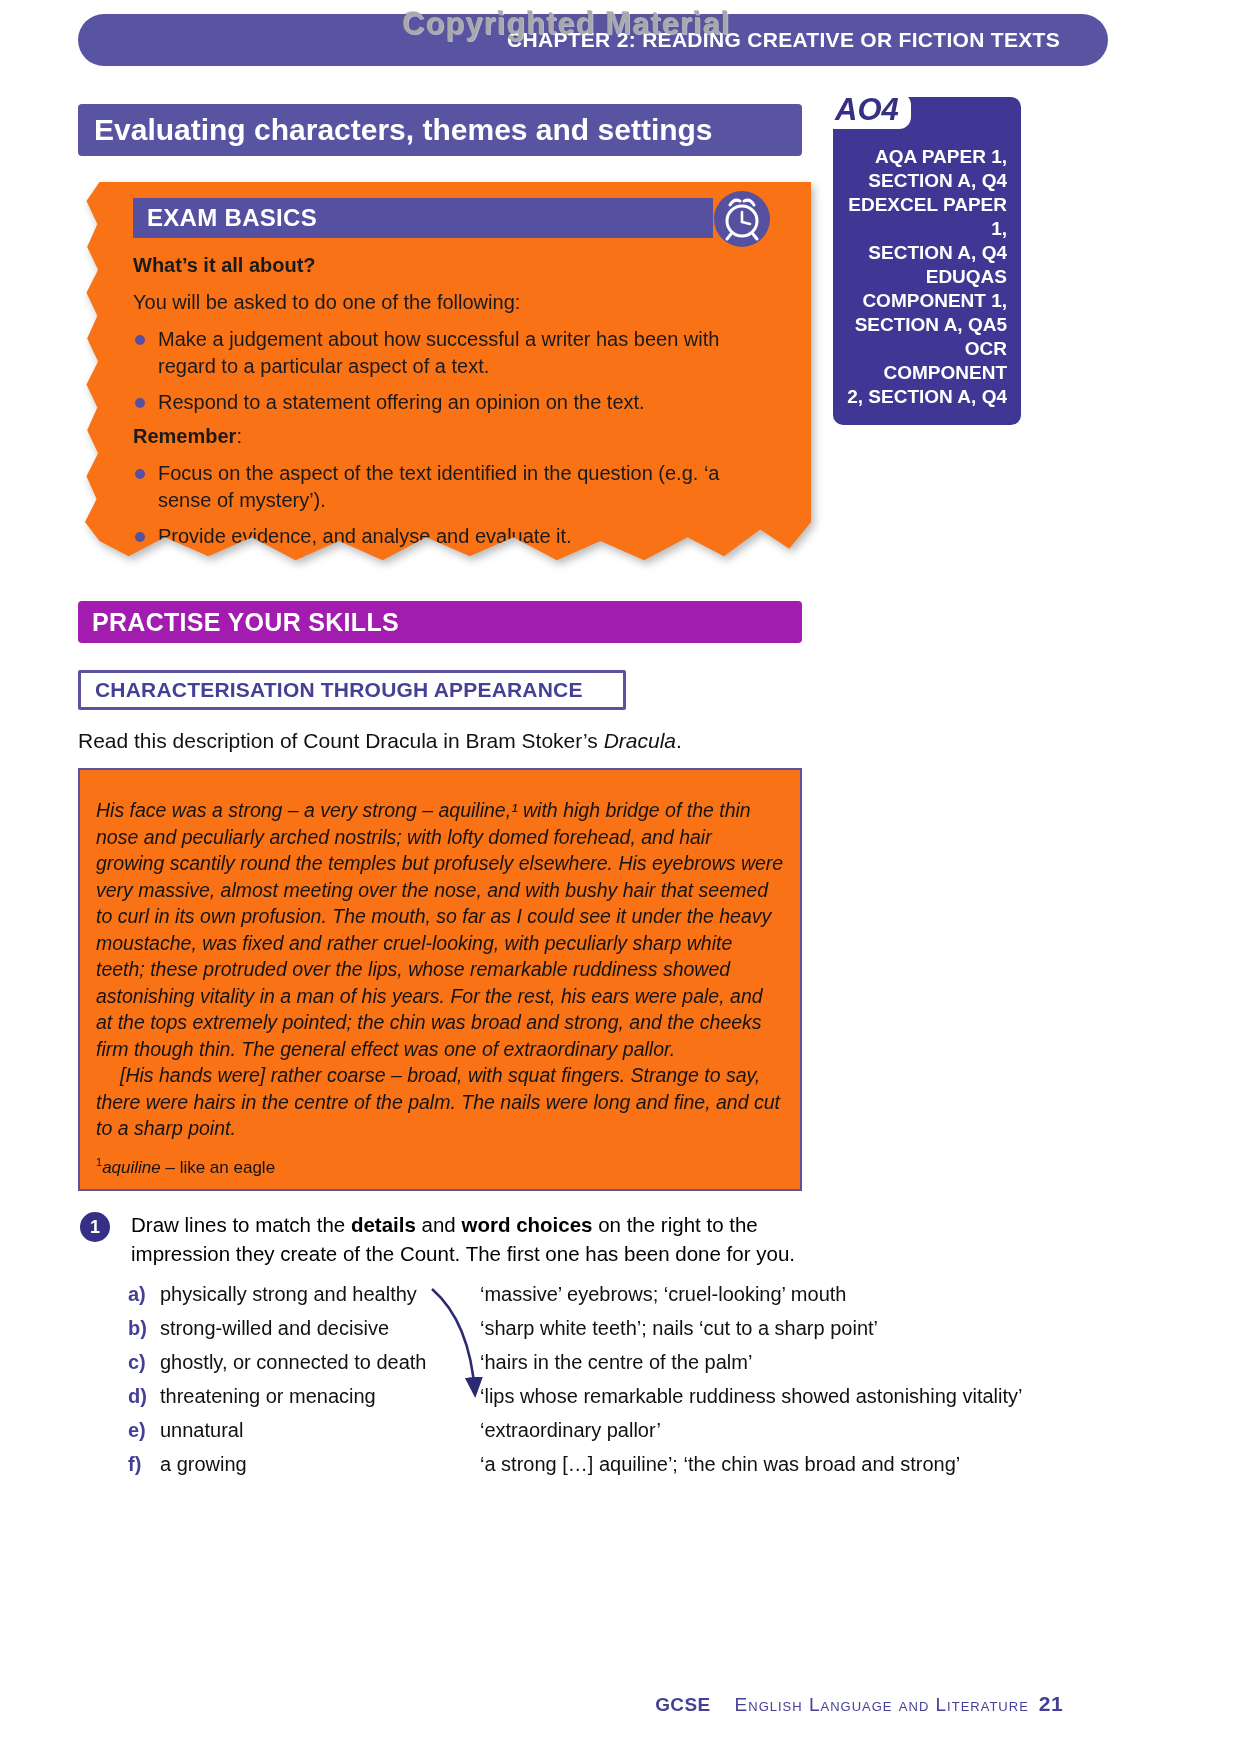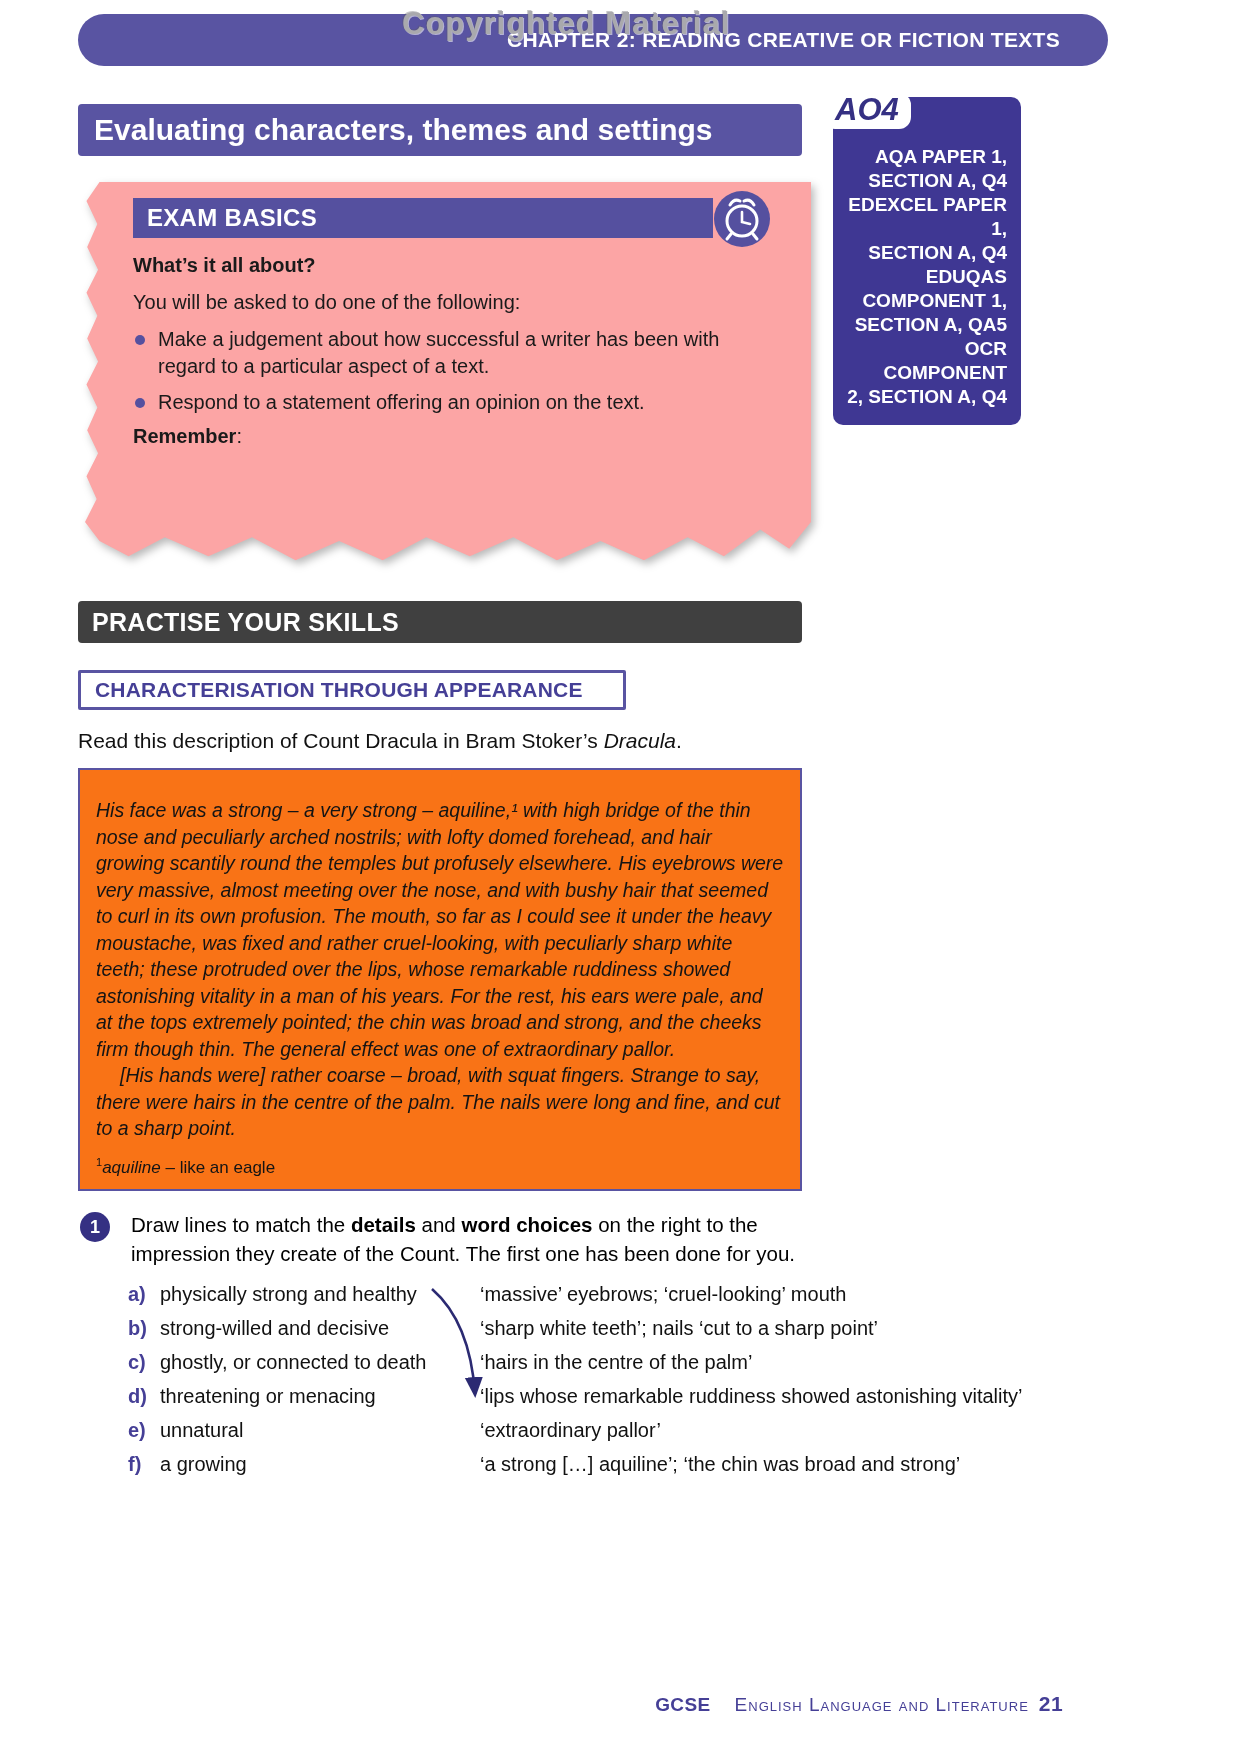--- a/index.html
+++ b/index.html
@@ -37,21 +37,21 @@
   .ao-badge {
     position:absolute; left:-8px; top:-2px; background:#ffffff; border-radius:10px;
     padding:3px 10px 5px; color:#353083; font-size:31px; font-weight:bold; font-style:italic;
     box-shadow:0 0 0 2px #ffffff;
   }
 
   
   .note-wrap { position:absolute; left:85px; top:182px; width:726px; height:382px;
     filter:drop-shadow(3px 4px 4px rgba(0,0,0,.28)); }
   .note {
-    width:100%; height:100%; background:#fca5a5;
+    width:100%; height:100%; background:#f97316;
     padding:16px 40px 0 48px; font-size:20px; color:#1a1a1a;
     clip-path:polygon(2% 0%,100% 0%,100% 89%,97% 96%,93% 91%,88% 98%,83% 93%,77% 99%,71% 94%,65% 99%,59% 93%,53% 98%,47% 93%,41% 99%,35% 94%,29% 99%,23% 93%,17% 98%,11% 93%,6% 98%,2% 94%,0% 89%,1.6% 83%,0.2% 77%,1.8% 71%,0.3% 65%,1.7% 59%,0.2% 53%,1.8% 47%,0.3% 41%,1.7% 35%,0.2% 29%,1.8% 23%,0.3% 17%,1.7% 11%,0.2% 5%);
   }
   .note-header {
     position:relative; width:580px; height:40px; background:#55509f; color:#fff;
     display:flex; align-items:center; padding-left:14px;
     font-size:24px; font-weight:bold; letter-spacing:.3px;
   }
   .clock-badge { position:absolute; left:628px; top:8px; width:58px; height:58px; }
   .note-subheading { margin-top:16px; font-weight:bold; font-size:20px; }
@@ -59,21 +59,21 @@
   .note-bullets { margin-top:12px; list-style:none; }
   .note-bullets li { display:flex; margin-bottom:9px; line-height:27px; }
   .bullet-dot { flex:0 0 10px; width:10px; height:10px; border-radius:50%; background:#55509f; margin:9px 13px 0 2px; }
   .bullet-text { max-width:600px; }
   .remember-line { margin-top:6px; margin-bottom:4px; }
   .remember-line .bold { font-weight:bold; }
 
   
   .practise-banner {
     position:absolute; left:78px; top:601px; width:724px; height:42px;
-    background:#404040; border-radius:4px; color:#fff;
+    background:#a21caf; border-radius:4px; color:#fff;
     display:flex; align-items:center; padding-left:14px;
     font-size:25px; font-weight:bold; letter-spacing:.3px;
   }
 
   
   .section-heading {
     position:absolute; left:78px; top:670px; width:548px; height:40px;
     border:3px solid #5954a2; border-radius:2px; background:#fff;
     display:flex; align-items:center; padding-left:14px;
     color:#453f96; font-size:21px; font-weight:bold; letter-spacing:.2px;
@@ -178,20 +178,30 @@
         <li>
           <span class="bullet-dot"></span>
           <span class="bullet-text">Respond to a statement offering an opinion on the text.</span>
         </li>
       </ul>
 
       <div class="remember-line">
         <span class="bold">Remember</span><span>:</span>
       </div>
 
+      <ul class="note-bullets">
+        <li>
+          <span class="bullet-dot"></span>
+          <span class="bullet-text">Focus on the aspect of the text identified in the question (e.g. ‘a sense of mystery’).</span>
+        </li>
+        <li>
+          <span class="bullet-dot"></span>
+          <span class="bullet-text">Provide evidence, and analyse and evaluate it.</span>
+        </li>
+      </ul>
     </div>
   </div>
 
   <div class="practise-banner">
     <span>PRACTISE YOUR SKILLS</span>
   </div>
 
   <div class="section-heading">
     <span>CHARACTERISATION THROUGH APPEARANCE</span>
   </div>

